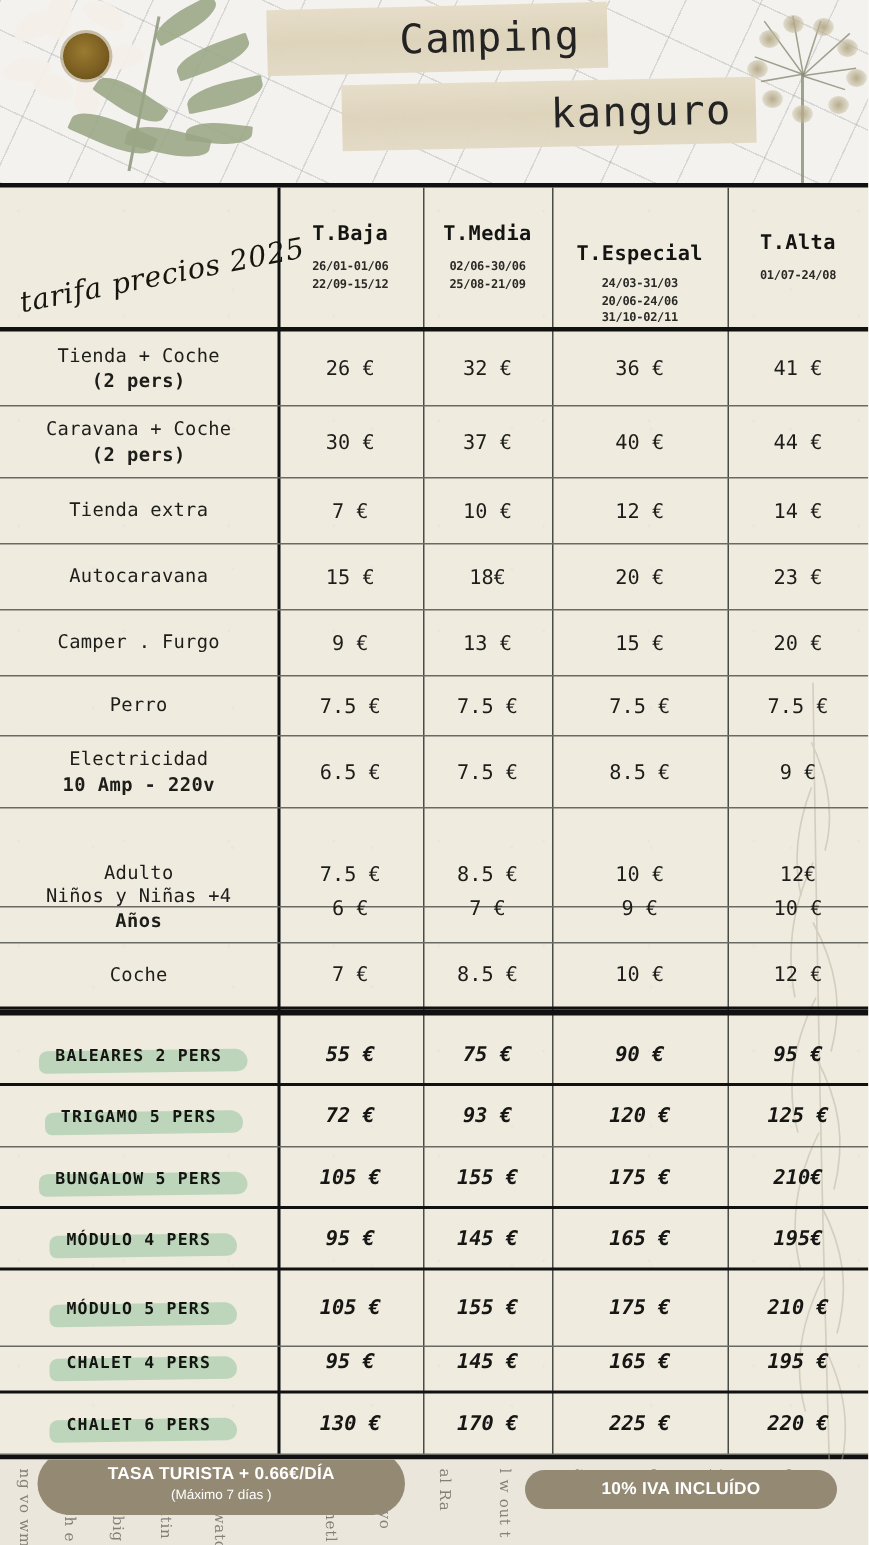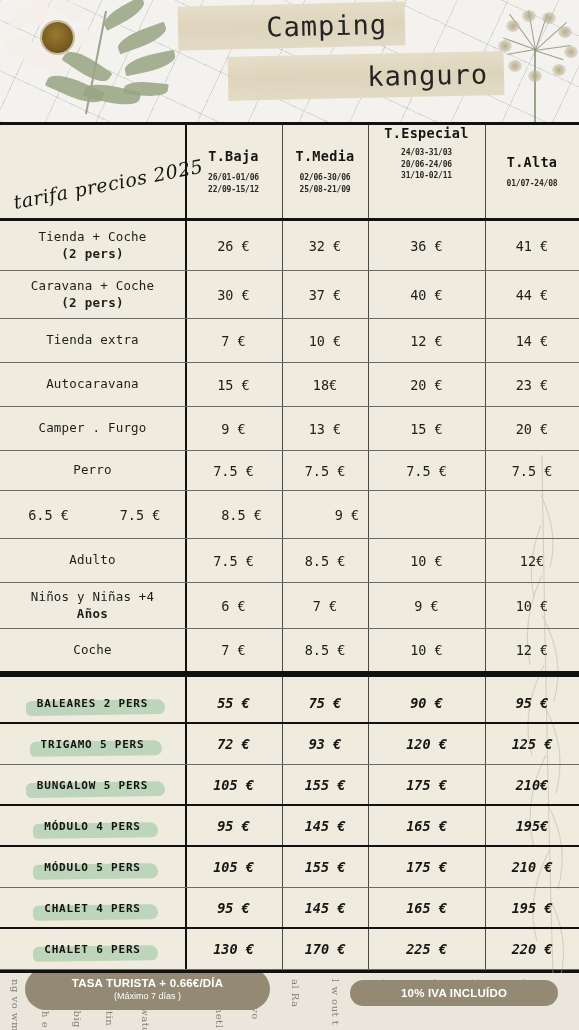--- a/index.html
+++ b/index.html
@@ -217,21 +217,21 @@
         <span class="hdates">
           <span>26/01-01/06</span><br><span>22/09-15/12</span>
         </span>
       </div>
       <div class="cell c2 hcol">
         <span class="hname">T.Media</span>
         <span class="hdates">
           <span>02/06-30/06</span><br><span>25/08-21/09</span>
         </span>
       </div>
-      <div class="cell c3 hcol" style="justify-content:flex-start; padding-top:0;">
+      <div class="cell c3 hcol" style="justify-content:flex-end; padding-top:0;">
         <span class="hname">T.Especial</span>
         <span class="hdates" style="margin-top:6px;">
           <span>24/03-31/03</span><br><span>20/06-24/06</span><br><span>31/10-02/11</span>
         </span>
       </div>
       <div class="cell c4 hcol">
         <span class="hname">T.Alta</span>
         <span class="hdates">
           <span>01/07-24/08</span>
         </span>
@@ -287,26 +287,29 @@
         <div class="row drow" style="top: 326px; height: 40px;">
           <div class="cell c0">
             <div class="rlabel">Perro</div>
           </div>
           <div class="cell price c1">7.5 €</div>
           <div class="cell price c2">7.5 €</div>
           <div class="cell price c3">7.5 €</div>
           <div class="cell price c4">7.5 €</div>
         </div>
         <div class="row drow" style="top: 366px; height: 48px;">
+          <div class="cell c0">
+            <div class="rlabel">Electricidad<br><b>10 Amp - 220v</b></div>
+          </div>
           <div class="cell price c1">6.5 €</div>
           <div class="cell price c2">7.5 €</div>
           <div class="cell price c3">8.5 €</div>
           <div class="cell price c4">9 €</div>
         </div>
-        <div class="row drow" style="top: 414px; height: 44px;">
+        <div class="row drow" style="top: 436px; height: 44px;">
           <div class="cell c0">
             <div class="rlabel">Adulto</div>
           </div>
           <div class="cell price c1">7.5 €</div>
           <div class="cell price c2">8.5 €</div>
           <div class="cell price c3">10 €</div>
           <div class="cell price c4">12€</div>
         </div>
         <div class="row drow" style="top: 458px; height: 46px;">
           <div class="cell c0">
@@ -358,21 +361,21 @@
         </div>
         <div class="row acc-row thickb" style="top: 675px; height: 41px;">
           <div class="cell c0">
             <span class="hl-wrap"><span class="hl-mark"></span><span class="hl-txt">MÓDULO 4 PERS</span></span>
           </div>
           <div class="cell acc-price c1">95 €</div>
           <div class="cell acc-price c2">145 €</div>
           <div class="cell acc-price c3">165 €</div>
           <div class="cell acc-price c4">195€</div>
         </div>
-        <div class="row acc-row" style="top: 716px; height: 41px;">
+        <div class="row acc-row" style="top: 716px; height: 51px;">
           <div class="cell c0">
             <span class="hl-wrap"><span class="hl-mark"></span><span class="hl-txt">MÓDULO 5 PERS</span></span>
           </div>
           <div class="cell acc-price c1">105 €</div>
           <div class="cell acc-price c2">155 €</div>
           <div class="cell acc-price c3">175 €</div>
           <div class="cell acc-price c4">210 €</div>
         </div>
         <div class="row acc-row thickb" style="top: 757px; height: 41px;">
           <div class="cell c0">

